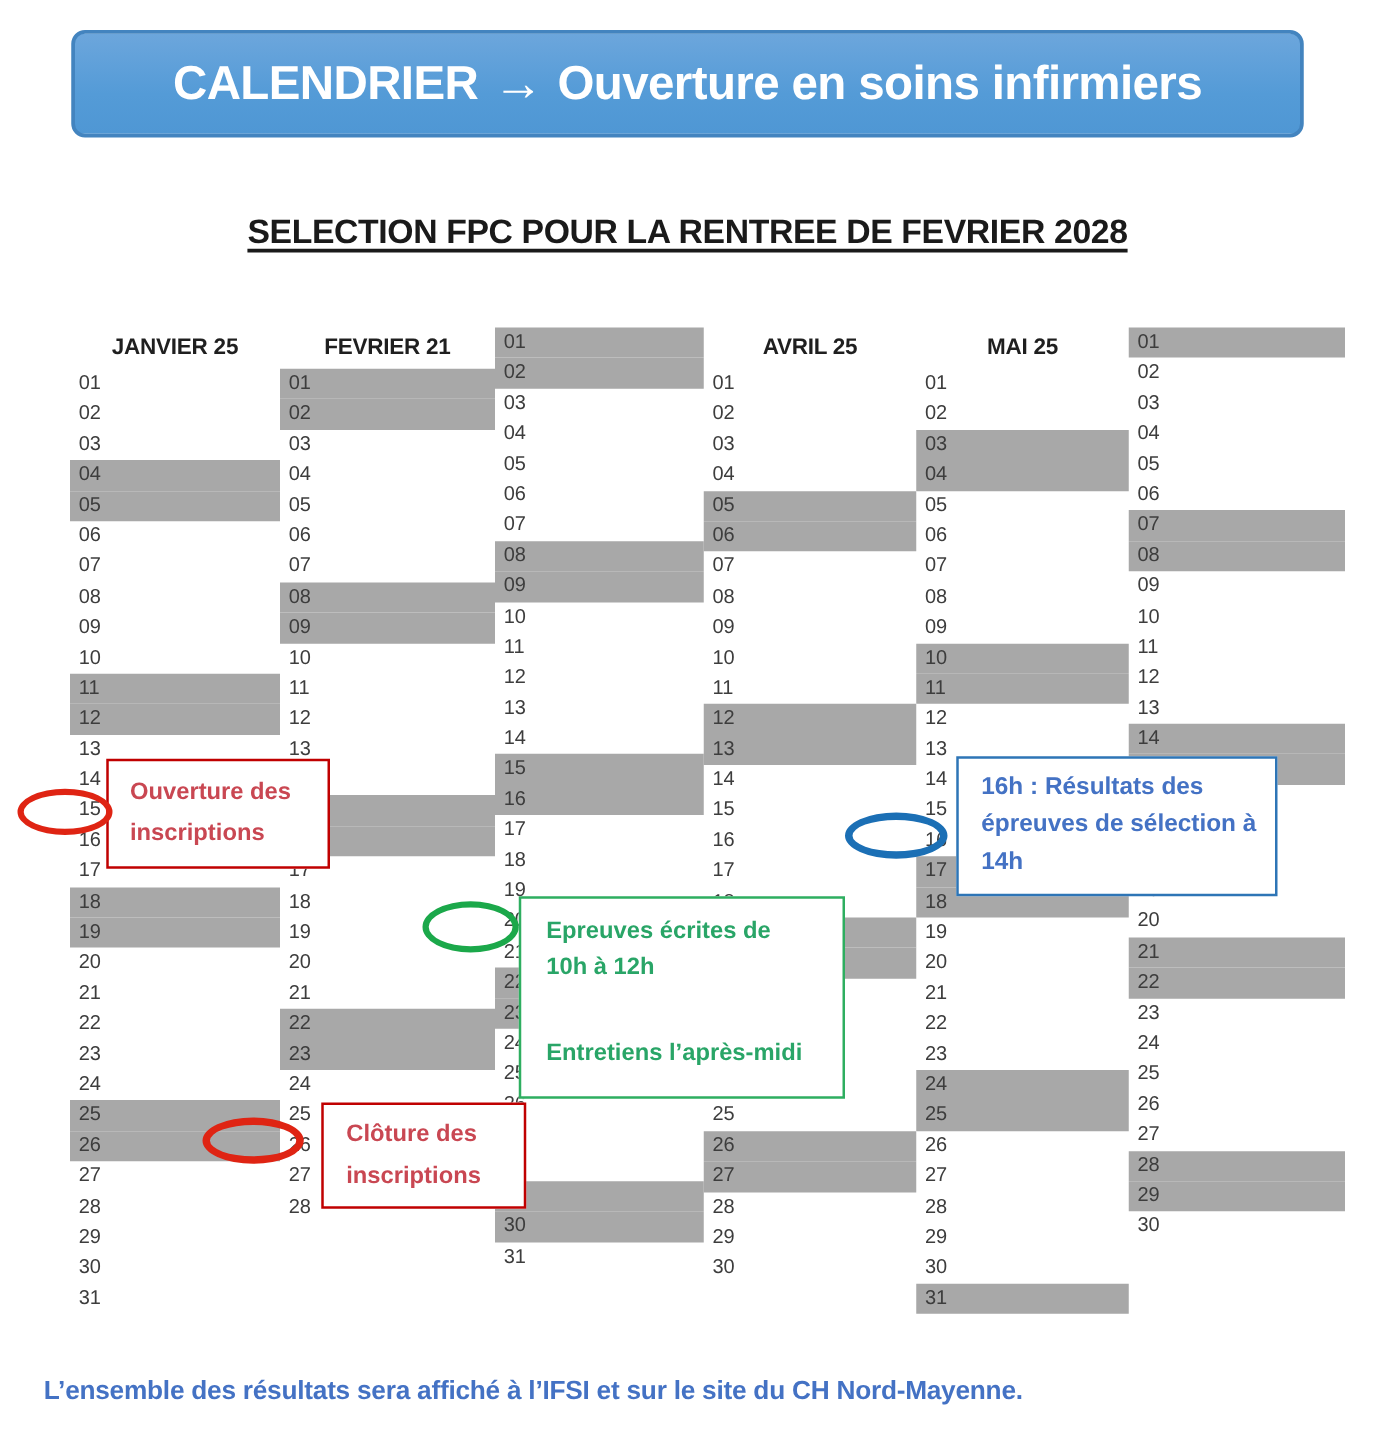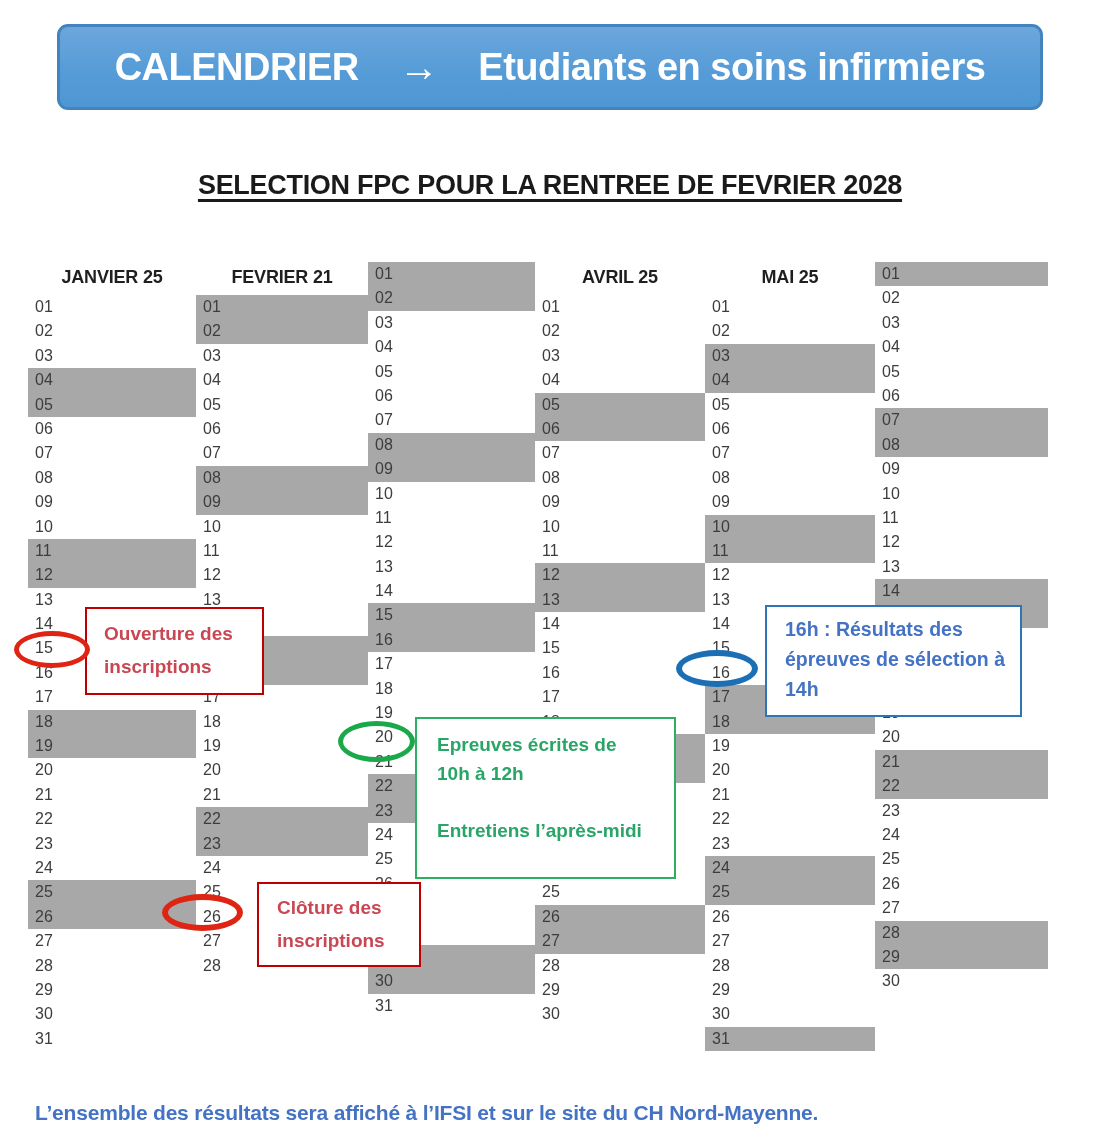--- a/index.html
+++ b/index.html
@@ -7,55 +7,54 @@
   body { font-family:"Liberation Sans", sans-serif; }
   .page { position:relative; width:1100px; height:1147px; background:#fff; overflow:hidden; }
 
   
   .banner {
     position:absolute; left:57px; top:24px; width:986px; height:86px;
     background:linear-gradient(180deg,#6ca6dc 0%,#549bd7 60%,#4f97d4 100%);
     border:3px solid #4384bf; border-radius:11px;
     display:flex; align-items:center; justify-content:center;
     white-space:nowrap;
-    gap:28px;
   }
   .banner span { color:#ffffff; font-weight:bold; font-size:38px; letter-spacing:-0.5px; }
   .banner .arrow { margin:0 12px; font-size:40px; }
 
   
   .doc-title {
     position:absolute; left:0; top:170px; width:1100px; text-align:center;
   }
   .doc-title span {
     color:#1a1a1a; font-weight:bold; font-size:27px; letter-spacing:-0.3px;
     text-decoration:underline; text-decoration-thickness:3px; text-underline-offset:5px;
   }
 
   
   .calendar { position:absolute; left:0; top:0; width:1100px; height:1100px; z-index:1; }
-  .month-column { position:absolute; top:262px; }
+  .month-column { position:absolute; top:262px;margin-left:28px; }
   .month-header {
     height:33px; text-align:center; font-weight:bold; font-size:18px; color:#1f1f1f;
     letter-spacing:-0.2px; line-height:30px; white-space:nowrap;
   }
   .day-row { height:24.4px; line-height:24.4px; font-size:16px; color:#3d3d3d; }
   .day-row span { padding-left:7px; }
 
   
   .note-box { position:absolute; background:#ffffff; z-index:3; }
   .note-box p { font-size:19px; }
   .box-red { border:2px solid #c00000; }
   .box-red p { color:#c94752; line-height:33px; font-weight:bold; }
   .box-ouverture { left:85px; top:607px; width:179px; height:88px; padding:8px 6px 0 17px; }
   .box-cloture   { left:257px; top:882px; width:164px; height:85px; padding:7px 4px 0 18px; }
   .box-green { border:2px solid #2eae60; }
   .box-green p { color:#29a567; line-height:29px; font-weight:bold; }
   .box-epreuves  { left:415px; top:717px; width:261px; height:162px; padding:11px 24px 0 20px; }
-  .box-epreuves p + p { margin-top:28px; }
+  .box-epreuves p + p { margin-top:40px; }
   .box-blue { border:2px solid #2e75b6; }
   .box-blue p { color:#4472c4; line-height:30px; font-weight:bold; font-size:19.5px; }
   .box-resultats { left:765px; top:605px; width:257px; height:112px; padding:7px 14px 12px 18px; }
 
   
   .circle { position:absolute; border-radius:50%; background:transparent; z-index:4; }
   .circle-red   { border:5px solid #df2413; }
   .circle-ouverture { left:14px;  top:631px; width:76px; height:37px; }
   .circle-cloture   { left:162px; top:894px; width:81px; height:37px; border-width:6px; }
   .circle-green { border:5px solid #1ba84a; }
@@ -68,21 +67,21 @@
   .footer span { color:#4472c4; font-weight:bold; font-size:21px; letter-spacing:-0.2px; }
 </style>
 </head>
 <body>
 
 <div class="page">
 
   <div class="banner">
     <span>CALENDRIER</span>
     <span class="arrow">→</span>
-    <span>Etudiants en soins infirmiers</span>
+    <span>Ouverture en soins infirmiers</span>
   </div>
 
   <div class="doc-title">
     <span>SELECTION FPC POUR LA RENTREE DE FEVRIER 2028</span>
   </div>
 
   <div class="calendar">
       <div class="month-column" style="left: 28px; width: 168px;">
         <div class="month-header">JANVIER 25</div>
         <div class="day-row"><span>01</span></div>

